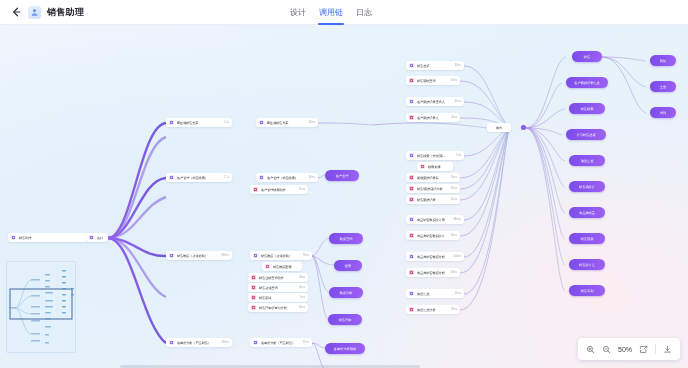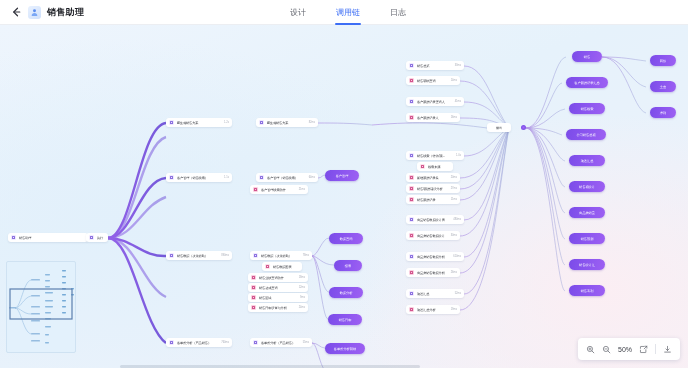--- a/index.html
+++ b/index.html
@@ -20,21 +20,21 @@
   .hdr-left { display:flex; align-items:center; gap:6px; padding-left:10px; }
   .back-arrow { width:12px; height:12px; color:#30313b; display:block; cursor:pointer; }
   .app-logo {
     width:13px; height:13px; border-radius:3px;
     background:linear-gradient(135deg,#e8f1ff,#cfe0fb);
     display:flex; align-items:center; justify-content:center;
   }
   .app-logo svg { width:9px; height:9px; }
   .app-title { font-size:9px; font-weight:bold; color:#1d1f25; letter-spacing:.3px; }
 
-  .tabs { position:absolute; left:290px; top:0; height:25px; display:flex; gap:30px; align-items:center; }
+  .tabs { position:absolute; left:290px; top:0; height:25px; display:flex; gap:13px; align-items:center; }
   .tab { font-size:8px; color:#62656e; height:25px; line-height:25px; cursor:pointer; position:relative; }
   .tab.active { color:#3d6ef5; }
   .tab.active:after {
     content:""; position:absolute; left:-1px; right:-1px; bottom:0;
     height:1.6px; background:#3d6ef5; border-radius:1px;
   }
 
   
   .canvas {
     position:absolute; left:0; top:25px; width:688px; height:343px;

